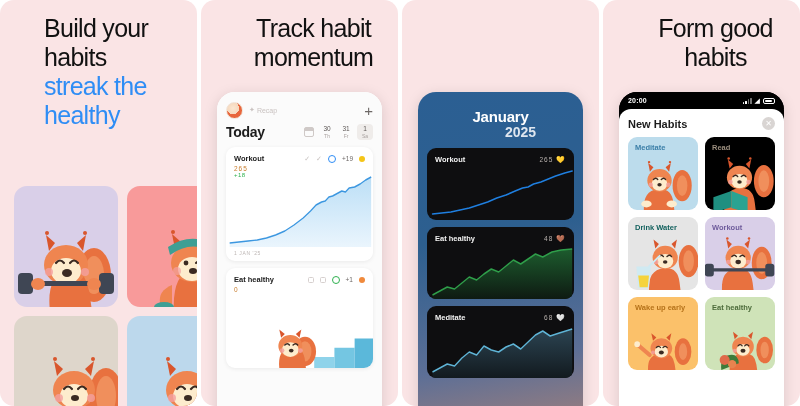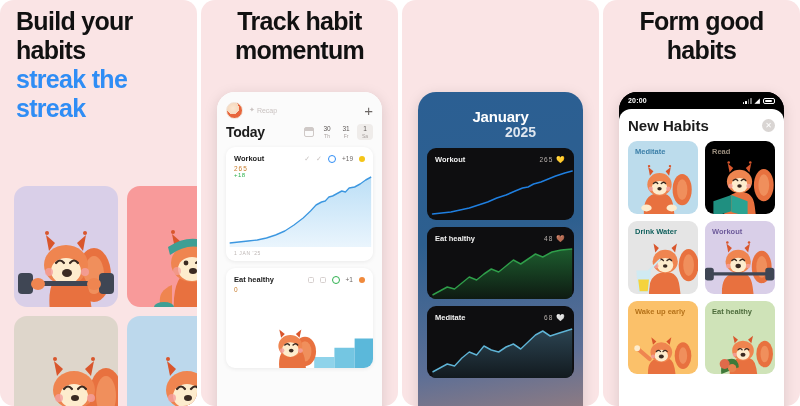--- a/index.html
+++ b/index.html
@@ -18,26 +18,27 @@
   .panel {
     position: relative;
     flex: 1 1 0;
     background: #fae4e5;
     border-radius: 14px;
     overflow: hidden;
   }
 
   
   .headline {
-    padding: 7px 16px 0 16px;
+    padding: 14px 16px 0 16px;
     font-size: 25px;
     line-height: 1.16;
-    font-weight: bold;
+    font-weight: normal;
     letter-spacing: -0.7px;
     color: #111111;
+    margin-left: 28px;
   }
   .headline.center { text-align: center; padding-left: 10px; padding-right: 10px; }
   .headline .accent { color: #2f8df5; }
   .hl-line { display: block; }
 
   
   .grid-wrap {
     position: absolute;
     left: 14px; right: -34px; top: 186px; bottom: -30px;
     display: grid;
@@ -159,21 +160,21 @@
   .batt {
     width: 12px; height: 6px; border: 1px solid #fff; border-radius: 2px;
     position: relative;
   }
   .batt::after { content: ""; position: absolute; left: 1px; top: 1px; bottom: 1px; right: 2px; background: #fff; border-radius: 1px; }
   .sheet {
     background: #ffffff; border-radius: 12px 12px 0 0;
     height: calc(100% - 17px); padding: 8px 9px 0 9px;
   }
   .sheet-head { display: flex; align-items: center; }
-  .sheet-title { font-size: 15px; font-weight: bold; color: #1b1b1b; text-align: center; }
+  .sheet-title { font-size: 11px; font-weight: bold; color: #1b1b1b; text-align: center; }
   .close-btn {
     margin-left: auto; width: 13px; height: 13px; border-radius: 50%;
     background: #d9d5d3; color: #ffffff; font-size: 8px;
     display: flex; align-items: center; justify-content: center; line-height: 1;
   }
   .new-grid {
     margin-top: 7px;
     display: grid; grid-template-columns: 1fr 1fr;
     gap: 7px;
   }
@@ -186,21 +187,21 @@
 </head>
 <body>
 
 <div class="gallery">
 
   <div class="panel">
     <div class="headline">
       <span class="hl-line">Build your</span>
       <span class="hl-line">habits</span>
       <span class="hl-line accent">streak the</span>
-      <span class="hl-line accent">streak</span>
+      <span class="hl-line accent">healthy</span>
     </div>
 
     <div class="grid-wrap">
       <div class="habit-tile" style="background:#d9cfe8">
         <svg class="sq" width="100" height="92" viewBox="0 0 100 92">
           <ellipse cx="78" cy="56" rx="17" ry="27" fill="#e8713f"></ellipse>
           <ellipse cx="78" cy="56" rx="10" ry="19" fill="#f08f5c"></ellipse>
           <path d="M34 92 q-4 -34 16 -40 q20 -6 24 26 l2 14z" fill="#e8713f"></path>
           <ellipse cx="50" cy="46" rx="22" ry="20" fill="#ef8550"></ellipse>
           <ellipse cx="50" cy="52" rx="15" ry="13" fill="#fdeccd"></ellipse>

